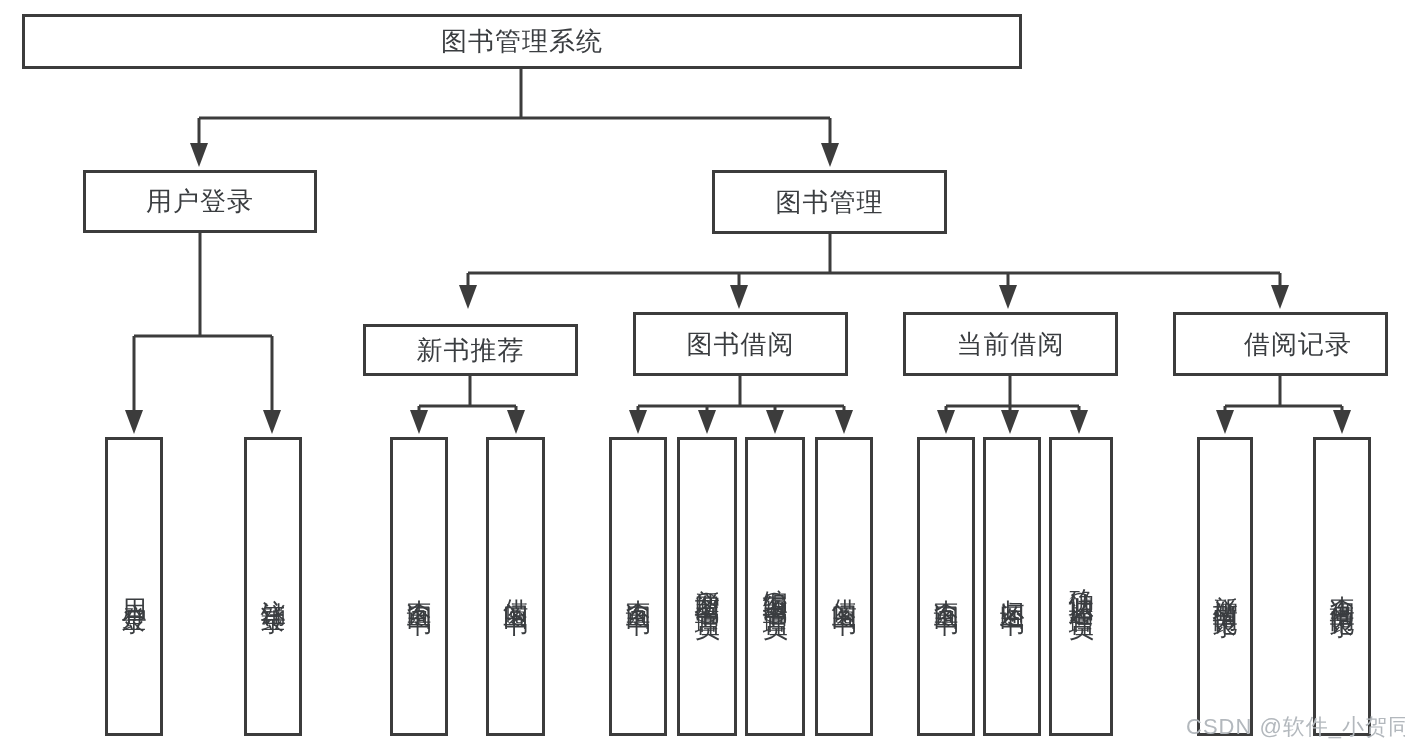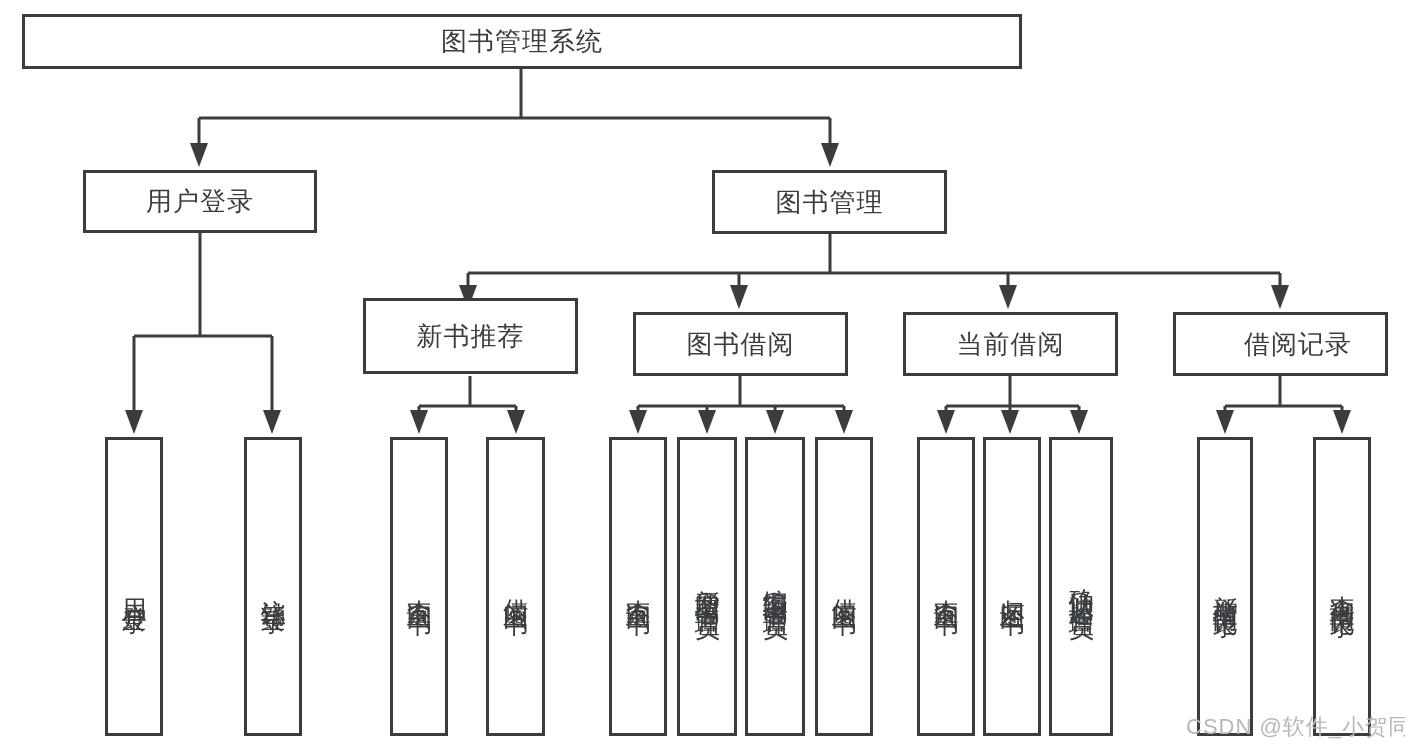--- a/index.html
+++ b/index.html
@@ -70,21 +70,21 @@
       M1070 410 L1088 410 L1079 434 Z
       M1216 410 L1234 410 L1225 434 Z
       M1333 410 L1351 410 L1342 434 Z"></path>
   </svg>
 
   <div class="box hbox" style="left:22px;top:14px;width:1000px;height:55px;">图书管理系统</div>
 
   <div class="box hbox" style="left:83px;top:170px;width:234px;height:63px;">用户登录</div>
   <div class="box hbox" style="left:712px;top:170px;width:235px;height:64px;text-align:right;">图书管理</div>
 
-  <div class="box hbox" style="left:363px;top:298px;width:215px;height:76px;">新书推荐</div>
+  <div class="box hbox" style="left:363px;top:324px;width:215px;height:52px;">新书推荐</div>
   <div class="box hbox" style="left:633px;top:312px;width:215px;height:64px;">图书借阅</div>
   <div class="box hbox" style="left:903px;top:312px;width:215px;height:64px;">当前借阅</div>
   <div class="box hbox" style="left:1173px;top:312px;width:215px;height:64px;padding-left:35px;">借阅记录</div>
 
   <div class="box vbox" style="left:105px;top:437px;width:58px;height:299px;">用户登录</div>
   <div class="box vbox" style="left:244px;top:437px;width:58px;height:299px;">注销登录</div>
 
   <div class="box vbox" style="left:390px;top:437px;width:58px;height:299px;">查询图书</div>
   <div class="box vbox" style="left:486px;top:437px;width:59px;height:299px;">借阅图书</div>
 

